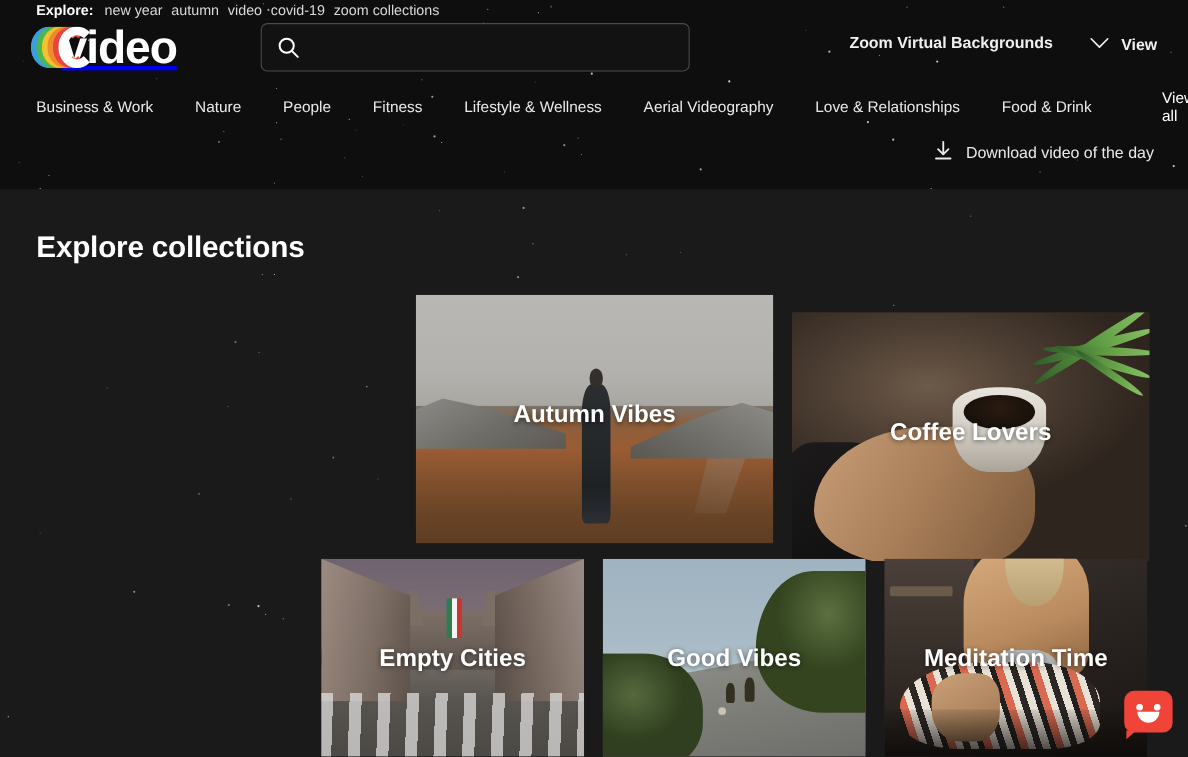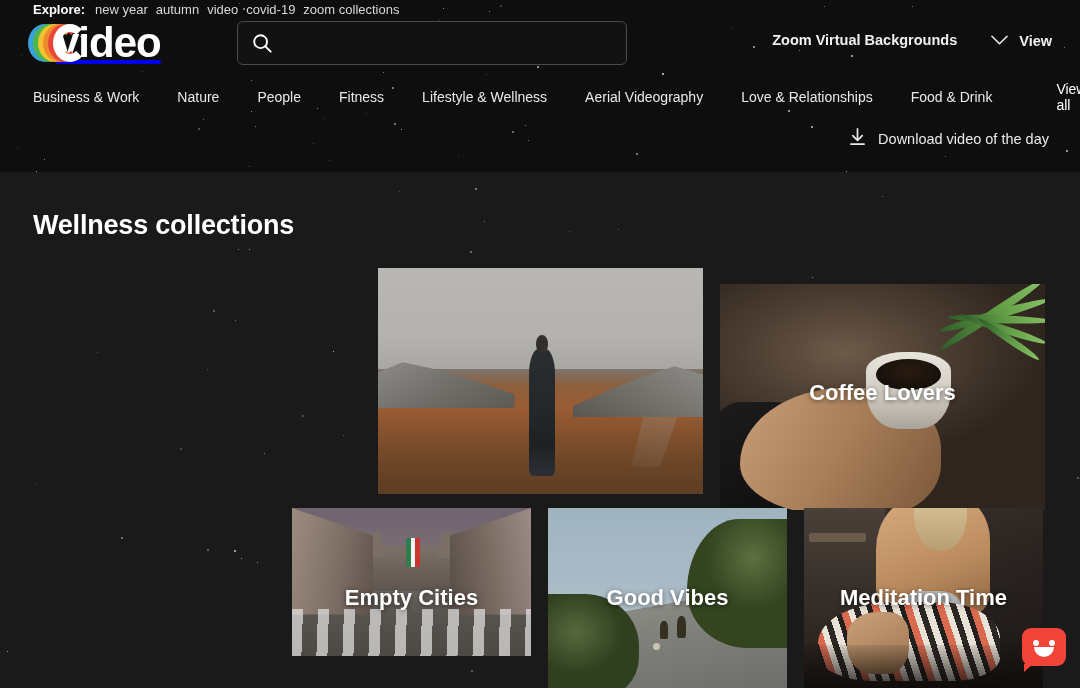--- a/index.html
+++ b/index.html
@@ -115,21 +115,21 @@
     text-shadow: 0 1px 5px rgba(0,0,0,0.55);
     z-index: 5;
   }
 
   
   #card-happy-new-year { left: 36px;  top: 96px; width: 325px; height: 226px; }
   #card-autumn-vibes   { left: 378px; top: 96px; width: 325px; height: 226px; }
   #card-coffee-lovers  { left: 720px; top: 112px; width: 325px; height: 226px; }
   
   #card-paris-is-for-lovers { left: 36px;  top: 336px; width: 239px; height: 180px; }
-  #card-empty-cities        { left: 292px; top: 336px; width: 239px; height: 148px; }
+  #card-empty-cities        { left: 292px; top: 336px; width: 239px; height: 180px; }
   #card-good-vibes          { left: 548px; top: 336px; width: 239px; height: 180px; }
   #card-meditation-time     { left: 804px; top: 336px; width: 239px; height: 180px; }
 
   .card-label.r1 { top: 96px; }
   .card-label.r2 { top: 77px; }
 
   
   .art-nye { background:
       radial-gradient(ellipse 40% 55% at 28% 72%, rgba(200,196,188,0.85), rgba(120,116,108,0) 62%),
       radial-gradient(ellipse 30% 48% at 55% 78%, rgba(186,182,172,0.72), rgba(100,98,92,0) 64%),
@@ -515,28 +515,29 @@
       <span class="star" style="width: 1px; height: 1px; left: 75.19%; top: 20.44%; opacity: 0.68;"></span>
       <span class="star" style="width: 1px; height: 1px; left: 21.74%; top: 28.68%; opacity: 0.55;"></span>
       <span class="star" style="width: 1px; height: 1px; left: 45.24%; top: 44.29%; opacity: 0.42;"></span>
       <span class="star" style="width: 1px; height: 1px; left: 81.63%; top: 4.67%; opacity: 0.45;"></span>
       <span class="star" style="width: 1px; height: 1px; left: 71.99%; top: 33.86%; opacity: 0.39;"></span>
       <span class="star" style="width: 1px; height: 1px; left: 71.58%; top: 81.32%; opacity: 0.39;"></span>
       <span class="star" style="width: 1px; height: 1px; left: 31.72%; top: 50.93%; opacity: 0.39;"></span>
       <span class="star" style="width: 2px; height: 2px; left: 19.71%; top: 26.77%; opacity: 0.39;"></span>
     </div>
 
-  <h1 class="page-title">Wellness collections</h1>
+  <h1 class="page-title">Explore collections</h1>
 
 
   <a class="card" id="card-autumn-vibes" href="#">
     <span class="card-img art-autumn">
       <span class="autumn-path"></span>
       <span class="autumn-figure"></span>
     </span>
+    <span class="card-label r1">Autumn Vibes</span>
   </a>
 
   <a class="card" id="card-coffee-lovers" href="#">
     <span class="card-img art-coffee">
       <span class="coffee-plant">
         <span class="frond" style="right:6%;  top:4%;  width:96%; height:9px;  transform:rotate(-34deg);"></span>
         <span class="frond" style="right:2%;  top:20%; width:88%; height:9px;  transform:rotate(-16deg);"></span>
         <span class="frond" style="right:0%;  top:38%; width:80%; height:8px;  transform:rotate(2deg);"></span>
         <span class="frond" style="right:4%;  top:56%; width:70%; height:8px;  transform:rotate(18deg);"></span>
         <span class="frond" style="right:10%; top:70%; width:56%; height:7px;  transform:rotate(34deg);"></span>

